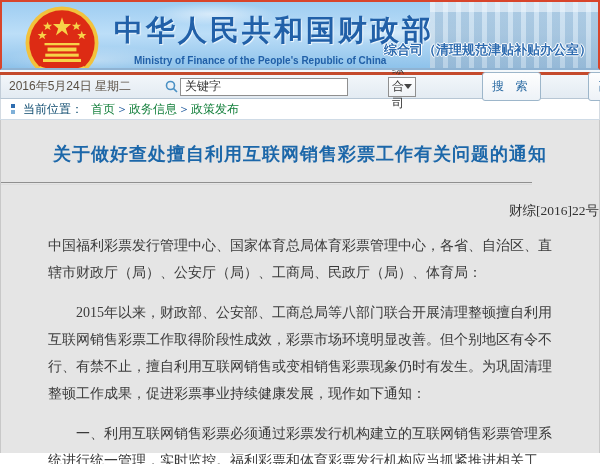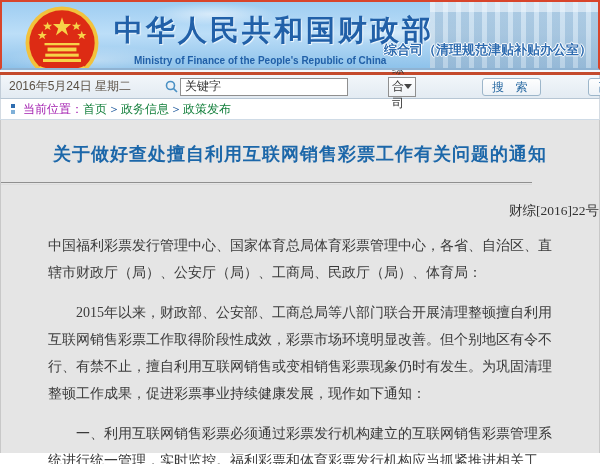--- a/index.html
+++ b/index.html
@@ -48,36 +48,36 @@
   .date { color:#5a5044; width:142px; white-space:nowrap; }
   .search-group { display:flex; align-items:center; }
   .search-icon { display:inline-flex; margin-right:2px; }
   .search-input { width:168px; height:18px; border:1px solid #8f8f8f; background:#fff;
     font-size:12px; padding:0 4px; color:#333; font-family:Liberation Sans, sans-serif; }
   .fake-select { width:54px; height:20px; margin-left:6px; border:1px solid #8f8f8f;
     background:linear-gradient(180deg,#fff,#eef2f6); display:flex; align-items:center;
     justify-content:space-between; padding:0 3px; font-size:12px; color:#333; cursor:default; }
   .chevron { width:0; height:0; border-left:4px solid transparent; border-right:4px solid transparent;
     border-top:5px solid #444; }
-  .btn { height:18px; margin-left:13px; padding:0 9px; font-size:12px; font-family:inherit;
+  .btn { height:29px; margin-left:13px; padding:0 9px; font-size:12px; font-family:inherit;
     background:linear-gradient(180deg,#fefefe,#edf2f7); border:1px solid #9db6ca; border-radius:3px;
     color:#2e6da4; white-space:nowrap; cursor:pointer; }
   .btn.search { margin-left:32px; letter-spacing:4px; }
   .btn.return { color:#c2592e; }
 
   
   .breadcrumb {
     height:21px; background:#fff; border-left:1px solid #d4dbe2; border-right:1px solid #d4dbe2;
     border-bottom:1px solid #cfdbe6; display:flex; align-items:center; padding:0 10px;
     font-size:12px;
   }
   .loc-icon { display:inline-flex; flex-direction:column; gap:2px; margin-right:8px; }
   .loc-icon i { width:4px; height:4px; background:#2f6db0; }
   .loc-icon i:last-child { background:#7fb0d8; }
-  .bc-label { color:#a21caf; margin-right:0; }
+  .bc-label { color:#0c4a6e; margin-right:8px; }
   .bc-item { color:#15803d; text-decoration:none; cursor:pointer; }
   .bc-sep { color:#235c9e; margin:0 1px; }
 
   
   .content { position:relative; background:#e5e5e5; height:333px;
     border-left:1px solid #c8c8c8; border-right:1px solid #c8c8c8;
     font-family:"Liberation Serif","DejaVu Serif",serif; }
   .doc-title { text-align:center; font-size:18px; font-weight:bold; color:#1c67a9;
     letter-spacing:1px; padding:22px 34px 0; line-height:1.4; }
   .divider { width:531px; height:3px; margin-top:15px;

